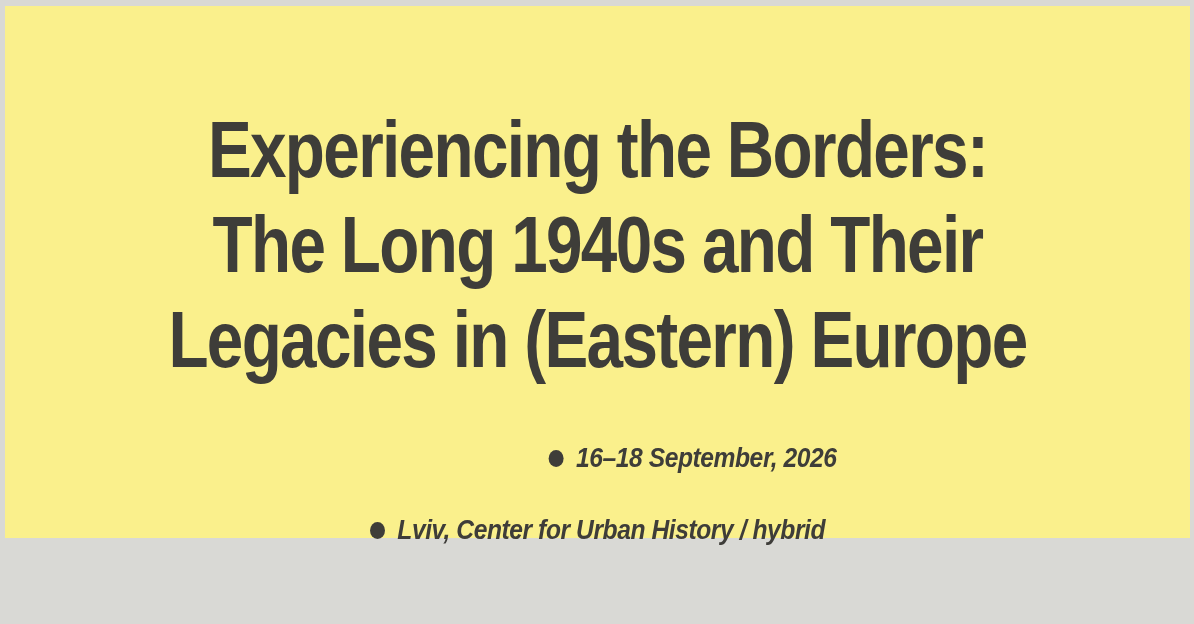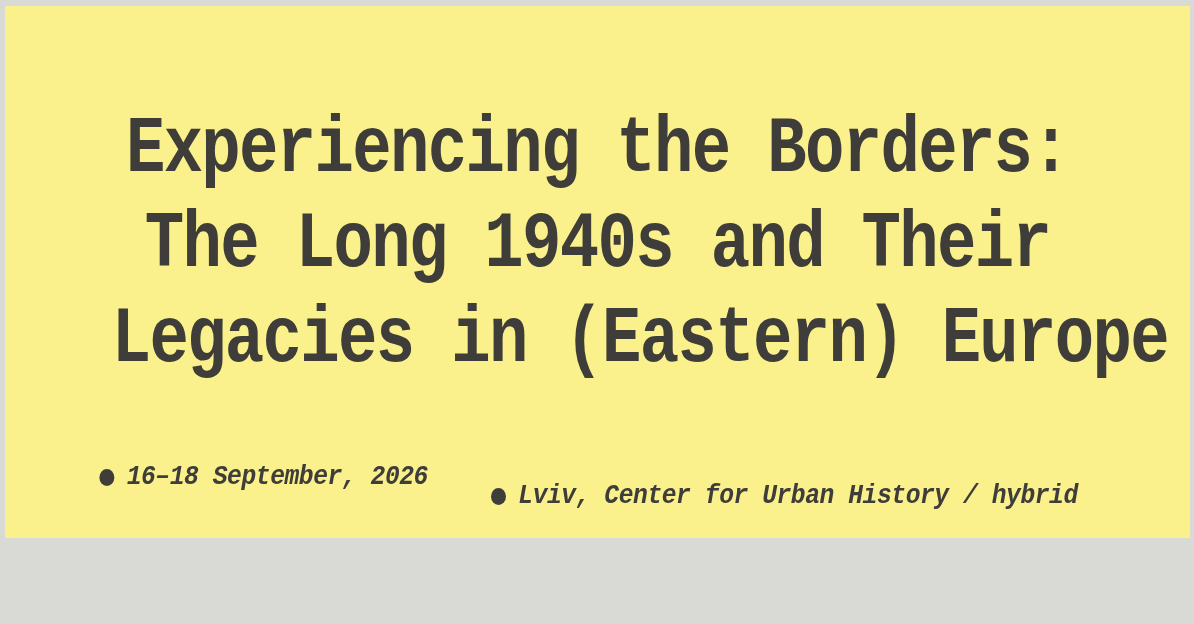--- a/index.html
+++ b/index.html
@@ -5,21 +5,20 @@
   * { margin: 0; padding: 0; box-sizing: border-box; }
   html, body { width: 1194px; height: 624px; overflow: hidden; }
   body {
     background: #d9d9d5;
     font-family: "Liberation Sans", sans-serif;
   }
   .screen {
     position: relative;
     width: 1194px;
     height: 548px;
-    font-family: Liberation Mono, monospace;
   }
   .slide {
     position: absolute;
     top: 6px;
     left: 5px;
     right: 4px;
     bottom: 10px;
     background: #faf08c;
     color: #3e3d39;
     display: flex;
@@ -36,22 +35,22 @@
   .title-line {
     font-size: 80px;
     font-weight: bold;
     line-height: 95px;
     letter-spacing: -2px;
     white-space: nowrap;
   }
   .bullet-list {
     margin-top: 54px;
     display: flex;
-    flex-direction: row;
-    align-items: center;
+    flex-direction: column;
+    align-items: flex-end;
   }
   .bullet-row {
     display: flex;
     align-items: center;
     justify-content: center;
     transform: scaleX(0.88);
     transform-origin: 50% 50%;
   }
   .bullet-row + .bullet-row {
     margin-top: 38px;

